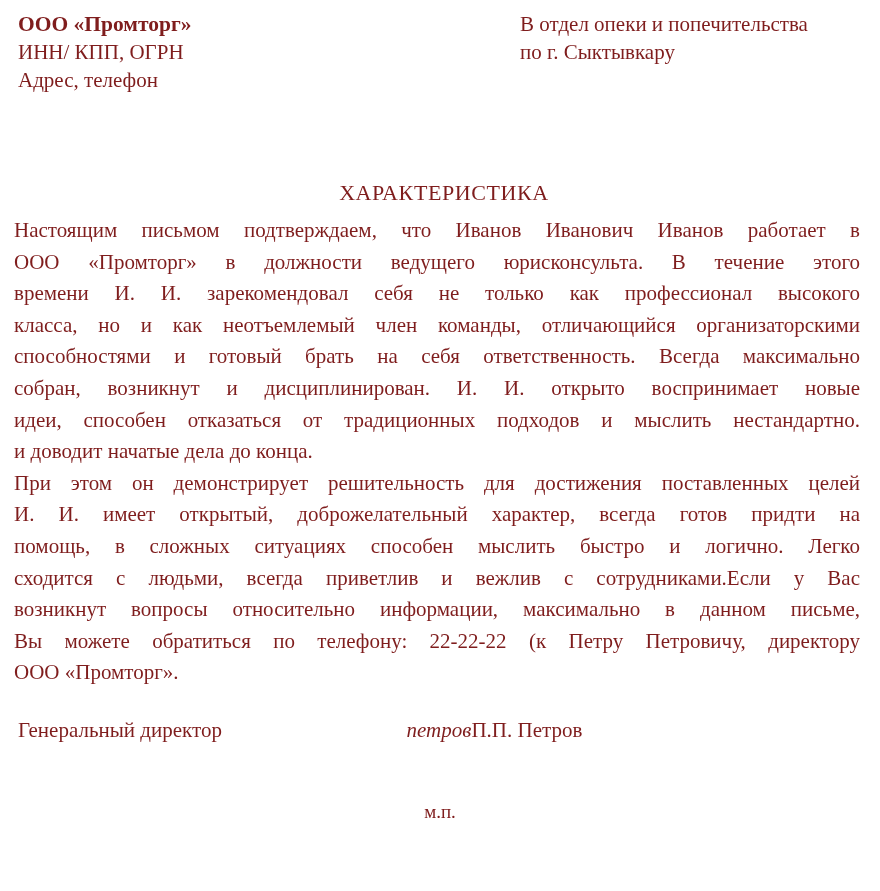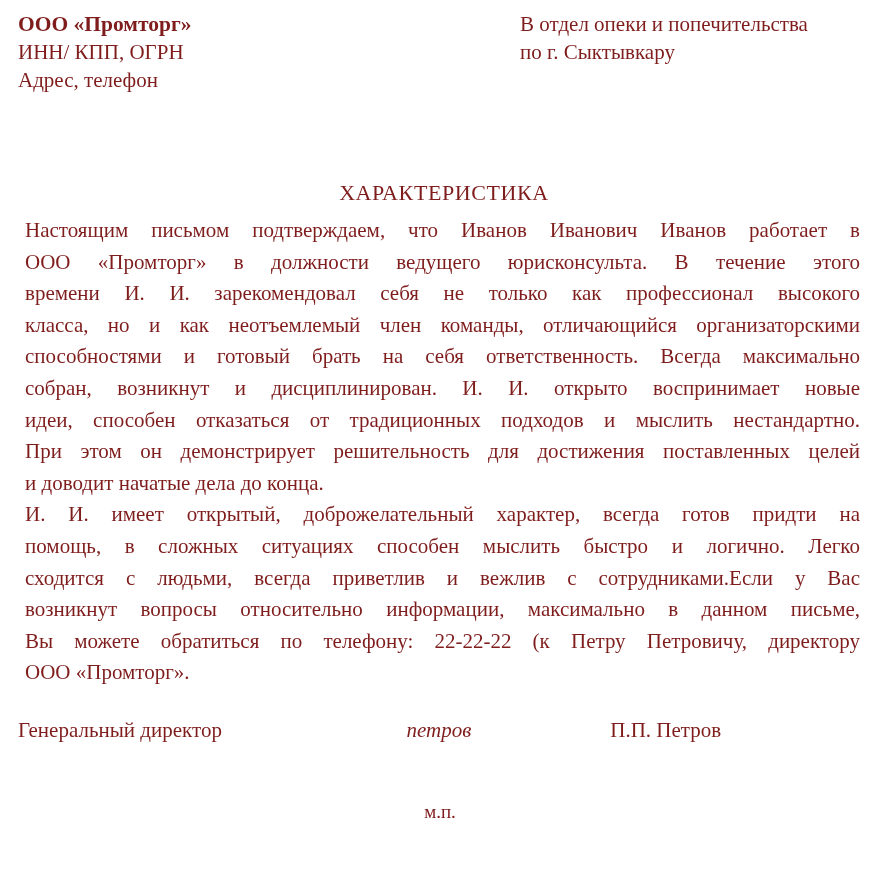--- a/index.html
+++ b/index.html
@@ -34,21 +34,21 @@
     text-align: center;
     font-size: 22px;
     font-weight: normal;
     letter-spacing: 0.6px;
     line-height: 30px;
     padding-left: 8px;
   }
   
   .body-text {
     margin-top: 7px;
-    padding: 0 20px 0 25px;
+    padding: 0 20px 0 14px;
     font-size: 21px;
     line-height: 31.6px;
   }
   .line {
     text-align: justify;
     text-align-last: justify;
     white-space: normal;
   }
   .line.last {
     text-align: left;
@@ -60,21 +60,21 @@
     margin-top: 26px;
     padding: 0 20px 0 18px;
     display: grid;
     grid-template-columns: 1fr auto 1fr;
     align-items: baseline;
     font-size: 21px;
     line-height: 30px;
   }
   .signature-role { text-align: left; }
   .signature-autograph { text-align: center; font-style: italic; }
-  .signature-name { text-align: center; }
+  .signature-name { text-align: left; }
   
   .seal-mark {
     margin-top: 55px;
     text-align: center;
     font-size: 19px;
     line-height: 24px;
   }
 </style>
 </head>
 <body>
@@ -98,22 +98,22 @@
   <div class="body-text">
 
     <div class="paragraph">
       <div class="line">Настоящим письмом подтверждаем, что Иванов Иванович Иванов работает в</div>
       <div class="line">ООО «Промторг» в должности ведущего юрисконсульта. В течение этого</div>
       <div class="line">времени И. И. зарекомендовал себя не только как профессионал высокого</div>
       <div class="line">класса, но и как неотъемлемый член команды, отличающийся организаторскими</div>
       <div class="line">способностями и готовый брать на себя ответственность. Всегда максимально</div>
       <div class="line">собран, возникнут и дисциплинирован. И. И. открыто воспринимает новые</div>
       <div class="line">идеи, способен отказаться от традиционных подходов и мыслить нестандартно.</div>
+      <div class="line last">и доводит начатые дела до конца.</div>
       <div class="line">При этом он демонстрирует решительность для достижения поставленных целей</div>
-      <div class="line last">и доводит начатые дела до конца.</div>
     </div>
 
     <div class="paragraph">
       <div class="line">И. И. имеет открытый, доброжелательный характер, всегда готов придти на</div>
       <div class="line">помощь, в сложных ситуациях способен мыслить быстро и логично. Легко</div>
       <div class="line">сходится с людьми, всегда приветлив и вежлив с сотрудниками.Если у Вас</div>
       <div class="line">возникнут вопросы относительно информации, максимально в данном письме,</div>
       <div class="line">Вы можете обратиться по телефону: 22-22-22 (к Петру Петровичу, директору</div>
       <div class="line last">ООО «Промторг».</div>
     </div>

